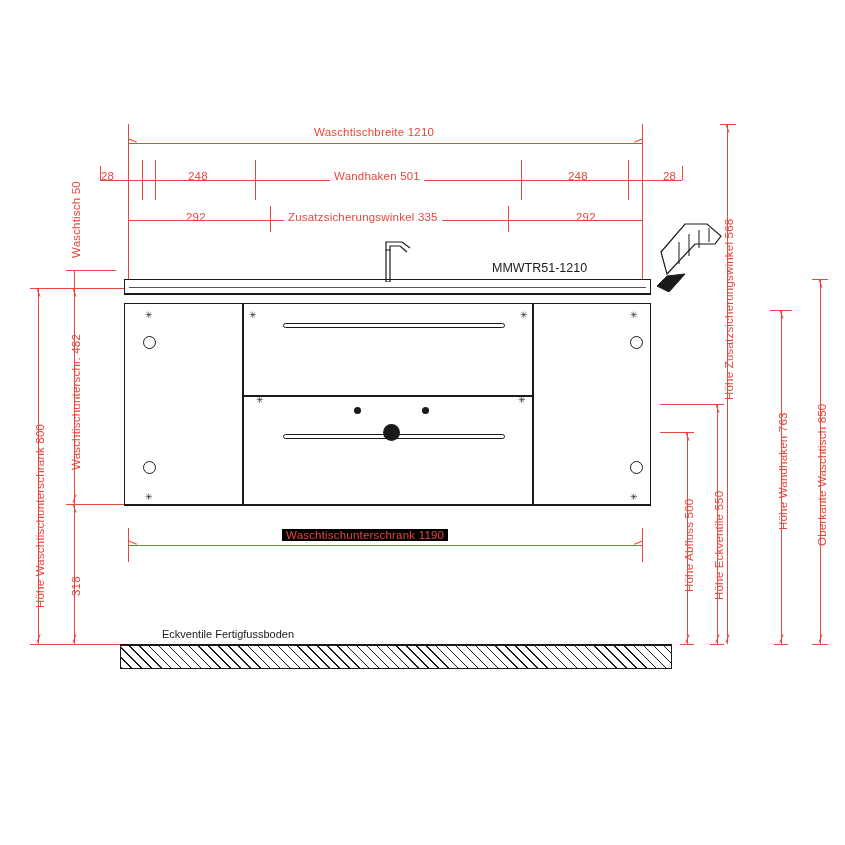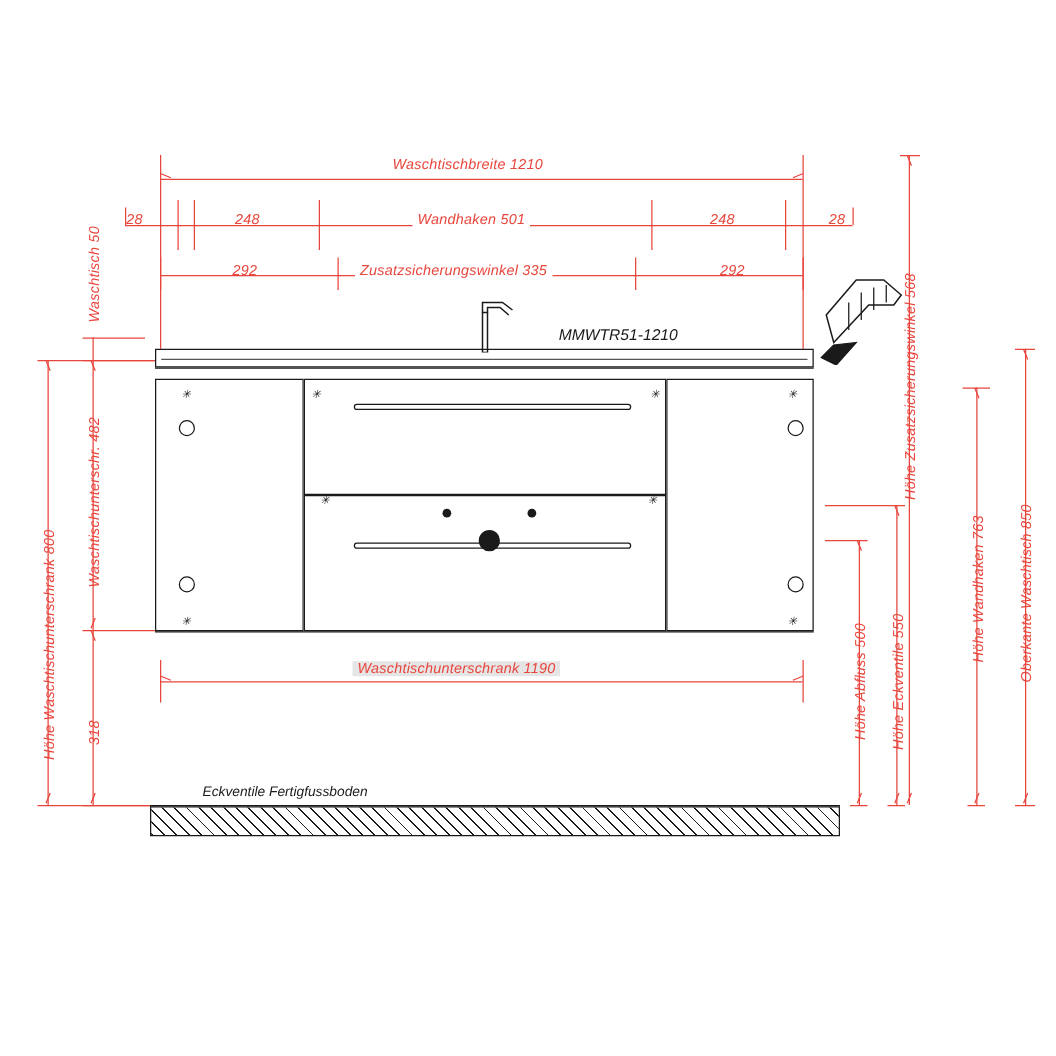--- a/index.html
+++ b/index.html
@@ -2,21 +2,21 @@
 <html><head>
 <meta charset="utf-8">
 <style>
   html,body{margin:0;padding:0;}
   body{
     width:845px;height:845px;background:#ffffff;
     font-family:"Liberation Sans", sans-serif;
     color:#000;
     overflow:hidden;
   }
-  #stage{position:relative;width:688px;height:845px;font-style:italic;}
+  #stage{position:relative;width:688px;height:845px;}
 
   
   .dim-line{position:absolute;background:#e8453c;}
   .dim-h{height:1px;}
   .dim-v{width:1px;}
   .tick{position:absolute;background:#e8453c;width:1px;}
 
   .lbl{
     position:absolute;
     color:#e8453c;
@@ -40,21 +40,21 @@
   .star{position:absolute;font-size:9px;line-height:9px;color:#1a1a1a;}
 
   .hatch{
     position:absolute;
     background:
       repeating-linear-gradient(45deg,#1a1a1a 0 1px,rgba(0,0,0,0) 1px 7px);
     border:1px solid #1a1a1a;
     box-sizing:border-box;
   }
   .model-lbl{
-    position:absolute;color:#1a1a1a;font-size:12.5px;white-space:nowrap;
+    position:absolute;color:#1a1a1a;font-size:12.5px;white-space:nowrap;margin-left:45px;
   }
   .floor-lbl{position:absolute;color:#1a1a1a;font-size:11px;white-space:nowrap;}
   svg{display:block;}
 </style>
 </head>
 <body>
 
 <div id="stage">
 
   <div class="dim-line dim-h" style="left:128px;top:143px;width:514px;"></div>
@@ -158,21 +158,21 @@
     <path d="M54,6 L54,20" stroke="#1a1a1a" stroke-width="1"></path>
   </svg>
 
   <div class="model-lbl" style="left:447px;top:261px;">MMWTR51-1210</div>
 
   <div class="dim-line dim-h" style="left:128px;top:545px;width:514px;"></div>
   <div class="tick" style="left:128px;top:528px;height:34px;"></div>
   <div class="tick" style="left:642px;top:528px;height:34px;"></div>
   <div class="ah" style="left:128px;top:542px;transform:rotate(22deg);"></div>
   <div class="ah" style="left:634px;top:542px;transform:rotate(-22deg);"></div>
-  <div class="lbl" style="left:282px;top:529px;background:#e5e5e5;padding:0 4px;">Waschtischunterschrank  1190</div>
+  <div class="lbl" style="left:282px;top:529px;background:#000000;padding:0 4px;">Waschtischunterschrank  1190</div>
 
   <div class="floor-lbl" style="left:162px;top:628px;">Eckventile Fertigfussboden</div>
   <div class="thin" style="left:120px;top:644px;width:552px;height:1px;"></div>
   <div class="hatch" style="left:120px;top:645px;width:552px;height:24px;"></div>
 
   <div class="dim-line dim-v" style="left:687px;top:432px;height:212px;"></div>
   <div class="dim-line dim-h" style="left:660px;top:432px;width:34px;"></div>
   <div class="dim-line dim-h" style="left:680px;top:644px;width:14px;"></div>
   <div class="ah" style="left:683px;top:436px;transform:rotate(68deg);"></div>
   <div class="ah" style="left:683px;top:638px;transform:rotate(-68deg);"></div>

